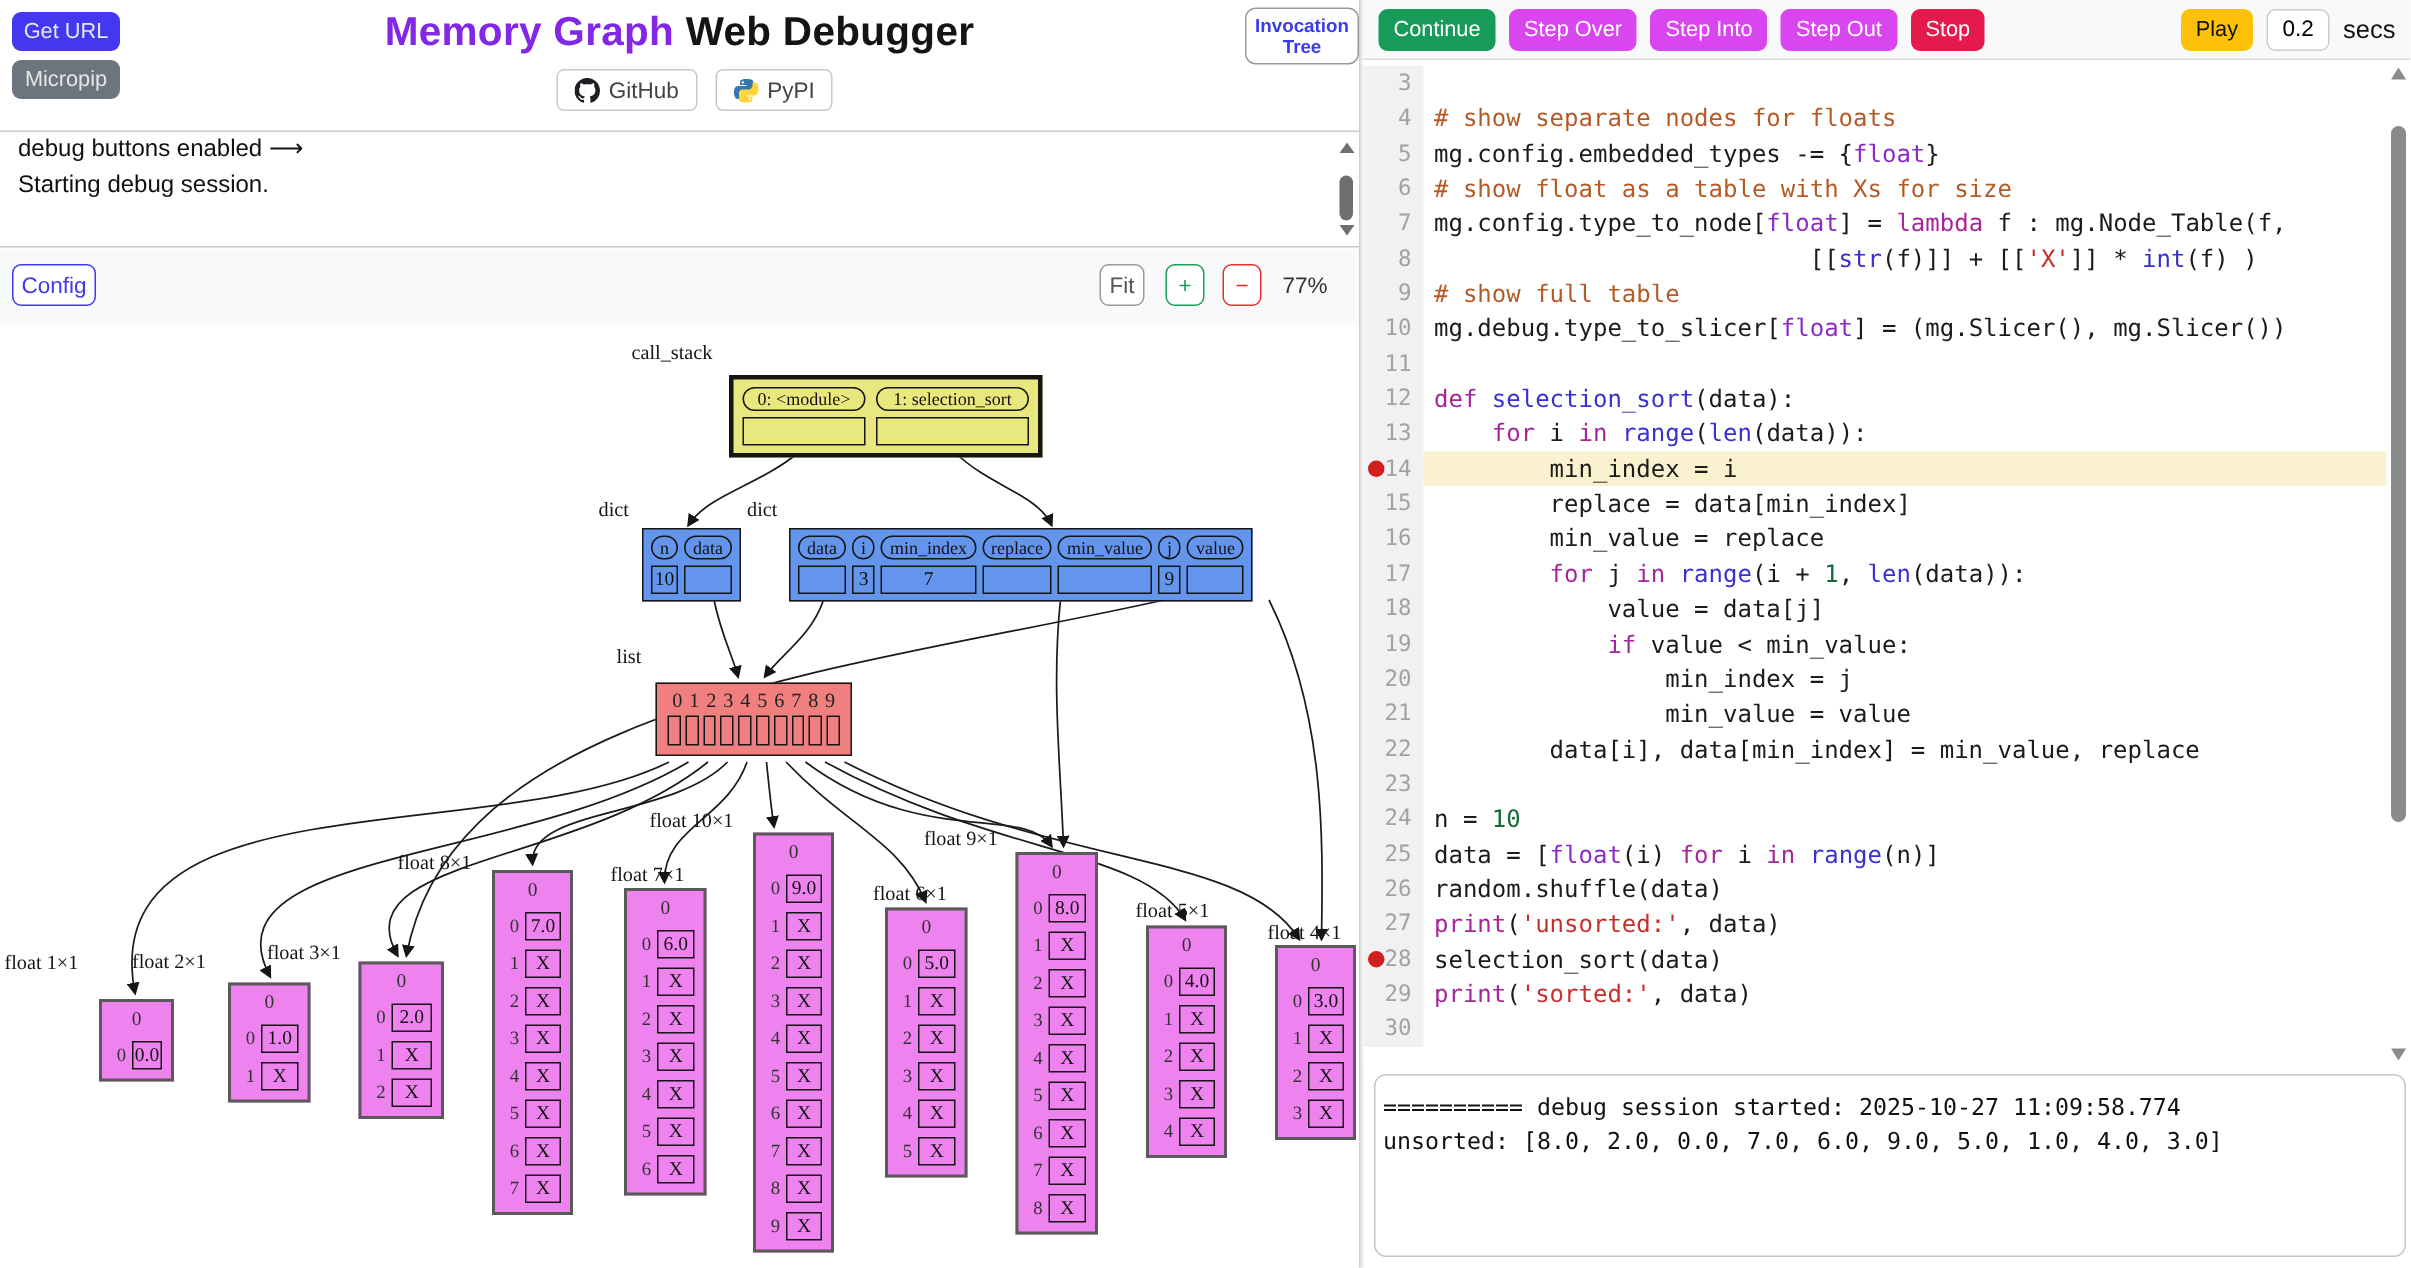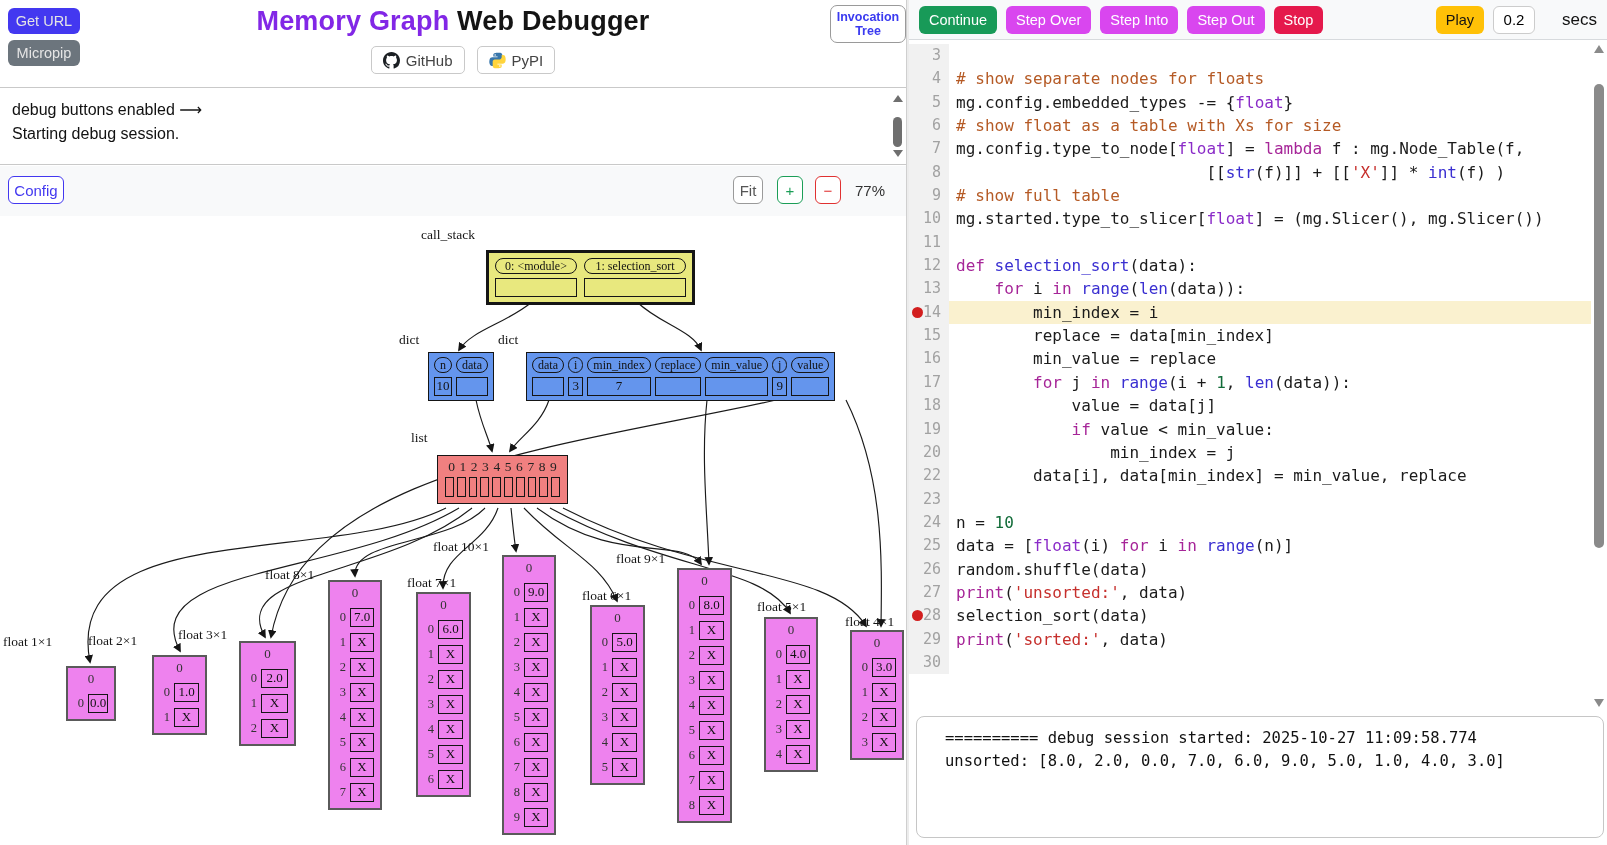--- a/index.html
+++ b/index.html
@@ -19,21 +19,21 @@
   #title .accent { color:#8227E6; }
   #links-row { position:absolute; left:10px; top:46px; width:100%; display:flex; justify-content:center; gap:12px; }
   .link-btn { display:flex; align-items:center; gap:6px; height:28px; padding:0 11px; background:#fff;
               border:1px solid #c9c9c9; border-radius:5px; font-size:15px; color:#444; font-family:inherit; }
   #invocation-tree { position:absolute; left:830px; top:5px; width:76px; height:38px; background:#fff;
               border:1px solid #9a9a9a; border-radius:7px; color:#3A3AF0; font-weight:bold; font-size:12.5px;
               line-height:14px; font-family:inherit; }
 
   
   #messages { position:absolute; left:0; top:87px; width:906px; height:78px; background:#fff;
-              border-top:1px solid #c9c9c9; border-bottom:1px solid #c9c9c9; padding:10px 12px; font-size:16px; color:#111; }
+              border-top:1px solid #c9c9c9; border-bottom:1px solid #c9c9c9; padding:0 12px; font-size:16px; color:#111; }
   #messages .mline { line-height:24px; white-space:pre; }
   #msg-scroll { position:absolute; right:2px; top:3px; bottom:3px; width:13px; }
   #msg-scroll .arr { position:absolute; left:2px; width:0; height:0; border-left:5px solid transparent; border-right:5px solid transparent; }
   #msg-scroll .arr.up   { top:4px;    border-bottom:7px solid #6f6f6f; }
   #msg-scroll .arr.down { bottom:4px; border-top:7px solid #6f6f6f; }
   #msg-thumb { position:absolute; left:2px; bottom:14px; width:9px; height:30px; background:#6f6f6f; border-radius:5px; }
 
   
   #graph-toolbar { position:absolute; left:0; top:166px; width:906px; height:64px; background:#f8f9fa; border-bottom:1px solid #e3e3e3; }
   .gtbtn { position:absolute; top:10px; background:#fff; border-radius:6px; font-size:15px; font-family:inherit; height:28px; }
@@ -69,42 +69,42 @@
   
   #debug-toolbar { position:absolute; left:0; top:0; width:698px; height:40px; background:#f8f9fa;
                    border-bottom:1px solid #d7dadd; display:flex; align-items:center; padding:0 10px; gap:9px; }
   .dbtn { border:none; border-radius:6px; color:#fff; font-size:14.5px; padding:6px 10px; font-family:inherit; }
   .dbtn.green { background:#189A58; }
   .dbtn.gray  { background:#d946ef; }
   .dbtn.red   { background:#E5194C; }
   .dbtn.play  { background:#FFC107; color:#131313; }
   #tb-spacer { flex:1; }
   #delay-input { width:42px; height:28px; border:1px solid #ccc; border-radius:6px; text-align:center; font-size:15px; font-family:inherit; }
-  #secs-label { font-size:17px; color:#111; margin-left:18px; }
+  #secs-label { font-size:17px; color:#111; margin-left:0; }
 
   
   #editor { position:absolute; left:0; top:40px; width:682px; height:672px; overflow:hidden;
             font-family:"DejaVu Sans Mono", monospace; font-size:16px; padding-top:4px; background:#fff; }
   .crow { display:flex; height:23.35px; line-height:23.4px; }
   .cln  { width:40px; flex:none; background:#f1f1f1; color:#a2a2a2; text-align:right; padding-right:8px; font-size:15px; position:relative; }
   .ccode{ flex:1; white-space:pre; padding-left:7px; color:#1b1b1b; }
   .crow.active .ccode { background:#FAF1CF; }
   .bp { position:absolute; left:3px; top:6px; width:11px; height:11px; border-radius:50%; background:#D21E1E; }
   .tk-kw{color:#A62598;} .tk-fn{color:#3A2FD1;} .tk-ty{color:#8A2BC8;}
   .tk-nu{color:#116B38;} .tk-st{color:#C62F2C;} .tk-cm{color:#B55A25;} .tk-pl{color:#1b1b1b;}
 
   #ed-scroll { position:absolute; right:0; top:40px; width:16px; height:672px; }
   #ed-scroll .arr { position:absolute; left:3px; width:0; height:0; border-left:5px solid transparent; border-right:5px solid transparent; }
   #ed-scroll .arr.up   { top:5px;    border-bottom:8px solid #8a8a8a; }
   #ed-scroll .arr.down { bottom:5px; border-top:8px solid #8a8a8a; }
   #ed-thumb { position:absolute; left:3px; top:44px; width:10px; height:464px; background:#8a8a8a; border-radius:5px; }
 
   
   #output { position:absolute; left:7px; top:716px; width:688px; height:122px; border:1px solid #c6c6c6;
-            border-radius:8px; padding:10px 28px; font-family:"DejaVu Sans Mono", monospace; font-size:15.5px;
+            border-radius:8px; padding:10px 5px; font-family:"DejaVu Sans Mono", monospace; font-size:15.5px;
             line-height:23px; color:#111; background:#fff; }
   #output .oline { white-space:pre; }
 </style>
 </head>
 <body>
 
 <div id="left-panel">
 
   <button class="hbtn" id="get-url">Get URL</button>
   <button class="hbtn" id="micropip">Micropip</button>
@@ -560,21 +560,21 @@
       <div class="crow">
         <div class="cln">8</div>
         <div class="ccode"><span class="tk-pl">                          [[</span><span class="tk-fn">str</span><span class="tk-pl">(f)]] + [[</span><span class="tk-st">'X'</span><span class="tk-pl">]] * </span><span class="tk-fn">int</span><span class="tk-pl">(f) )</span></div>
       </div>
       <div class="crow">
         <div class="cln">9</div>
         <div class="ccode"><span class="tk-cm"># show full table</span></div>
       </div>
       <div class="crow">
         <div class="cln">10</div>
-        <div class="ccode"><span class="tk-pl">mg.started.type_to_slicer[</span><span class="tk-ty">float</span><span class="tk-pl">] = (mg.Slicer(), mg.Slicer())</span></div>
+        <div class="ccode"><span class="tk-pl">mg.debug.type_to_slicer[</span><span class="tk-ty">float</span><span class="tk-pl">] = (mg.Slicer(), mg.Slicer())</span></div>
       </div>
       <div class="crow">
         <div class="cln">11</div>
         <div class="ccode"></div>
       </div>
       <div class="crow">
         <div class="cln">12</div>
         <div class="ccode"><span class="tk-kw">def </span><span class="tk-fn">selection_sort</span><span class="tk-pl">(data):</span></div>
       </div>
       <div class="crow">
@@ -601,20 +601,24 @@
         <div class="cln">18</div>
         <div class="ccode"><span class="tk-pl">            value = data[j]</span></div>
       </div>
       <div class="crow">
         <div class="cln">19</div>
         <div class="ccode"><span class="tk-pl">            </span><span class="tk-kw">if</span><span class="tk-pl"> value &lt; min_value:</span></div>
       </div>
       <div class="crow">
         <div class="cln">20</div>
         <div class="ccode"><span class="tk-pl">                min_index = j</span></div>
+      </div>
+      <div class="crow">
+        <div class="cln">21</div>
+        <div class="ccode"><span class="tk-pl">                min_value = value</span></div>
       </div>
       <div class="crow">
         <div class="cln">22</div>
         <div class="ccode"><span class="tk-pl">        data[i], data[min_index] = min_value, replace</span></div>
       </div>
       <div class="crow">
         <div class="cln">23</div>
         <div class="ccode"></div>
       </div>
       <div class="crow">

